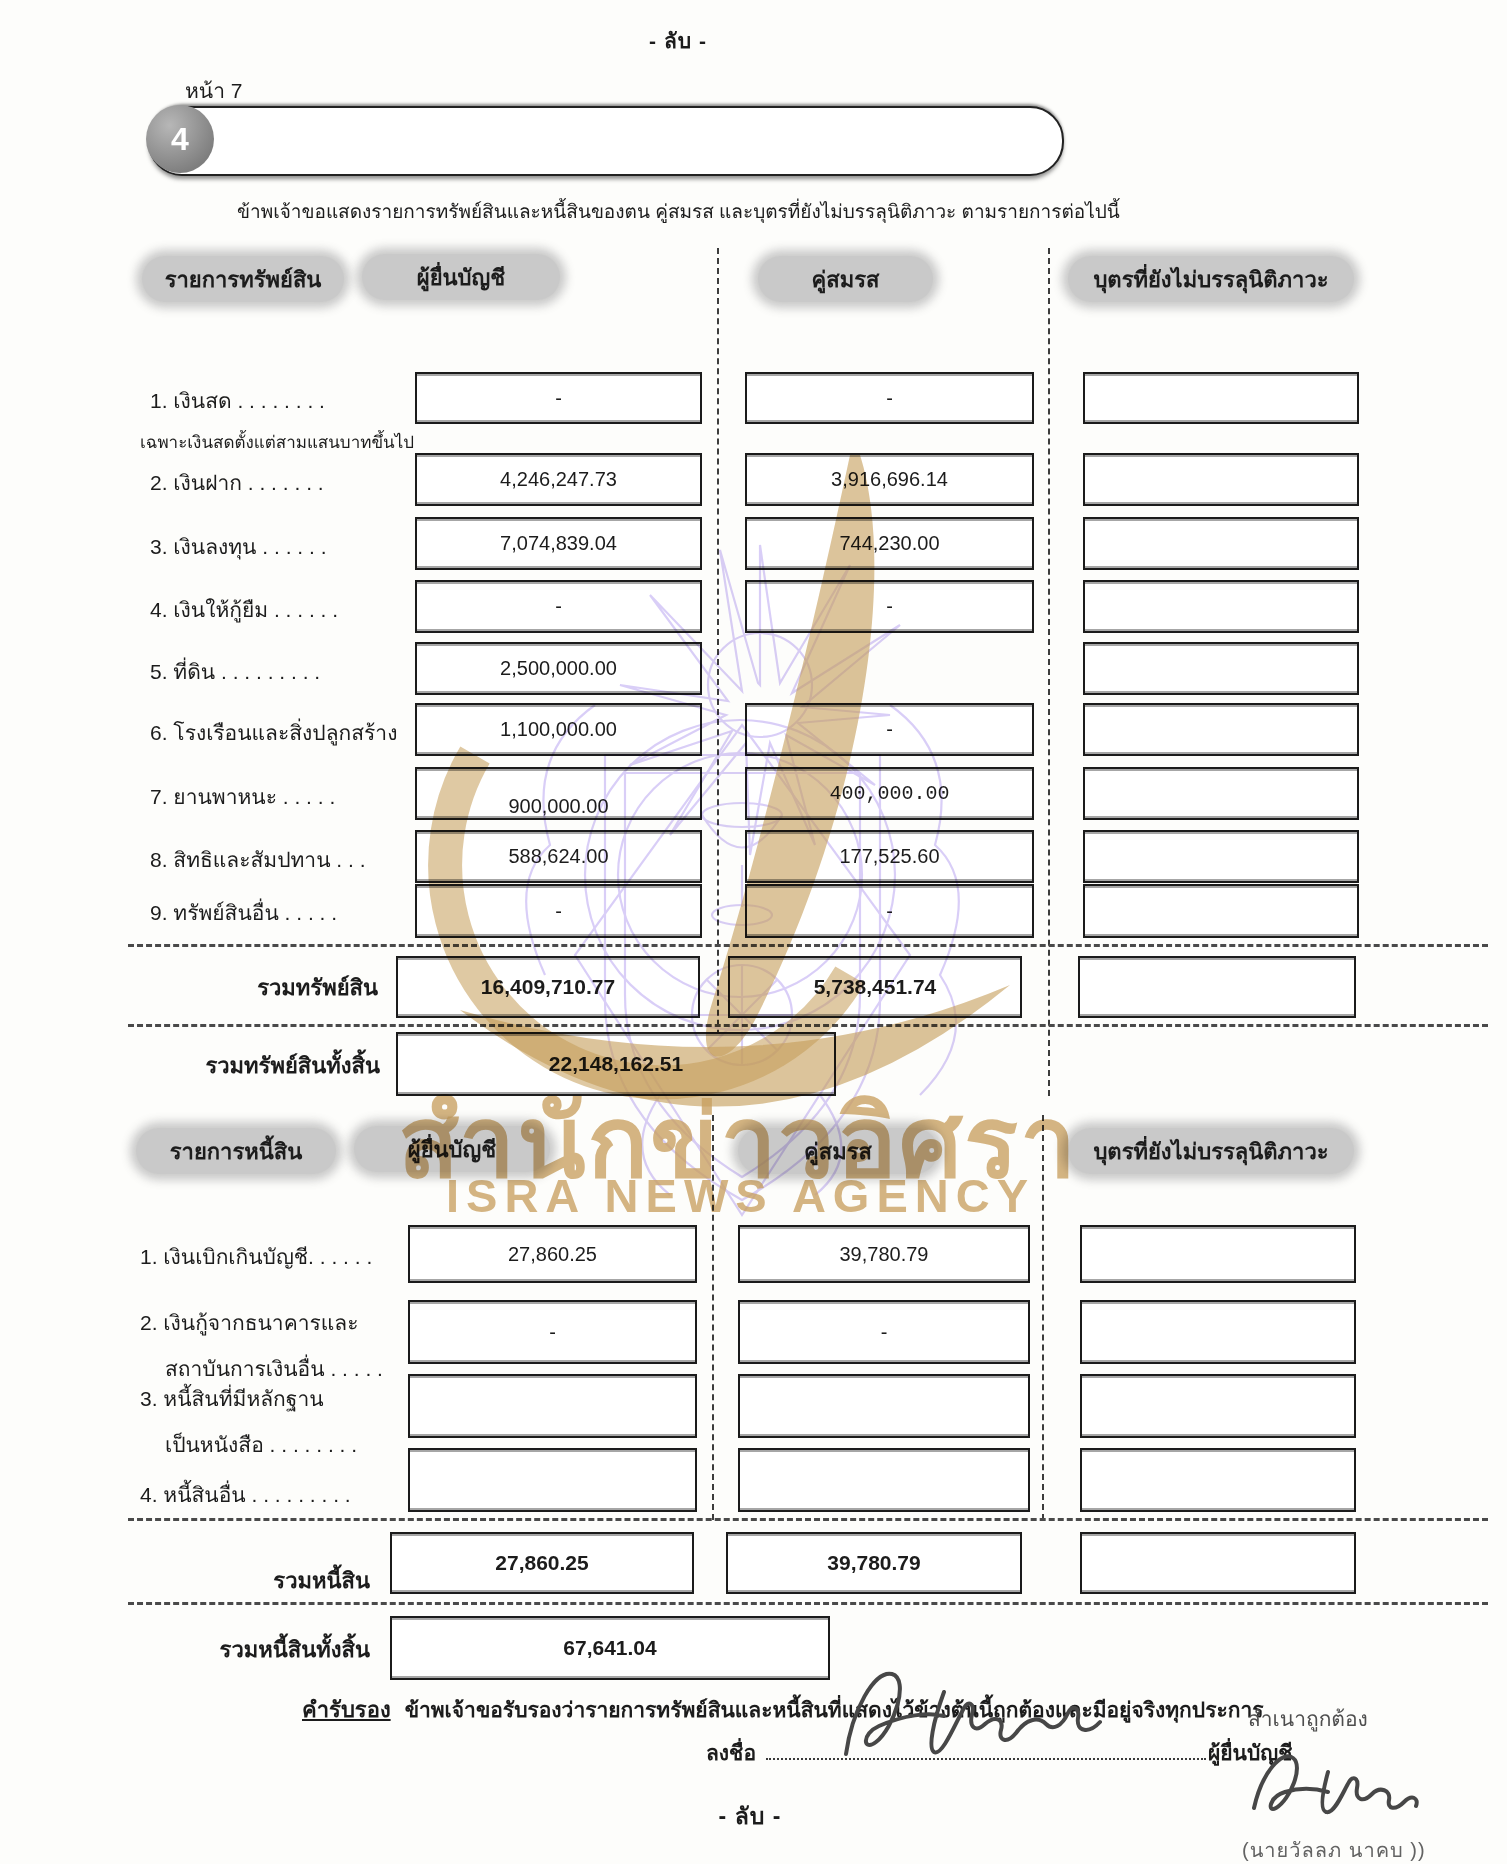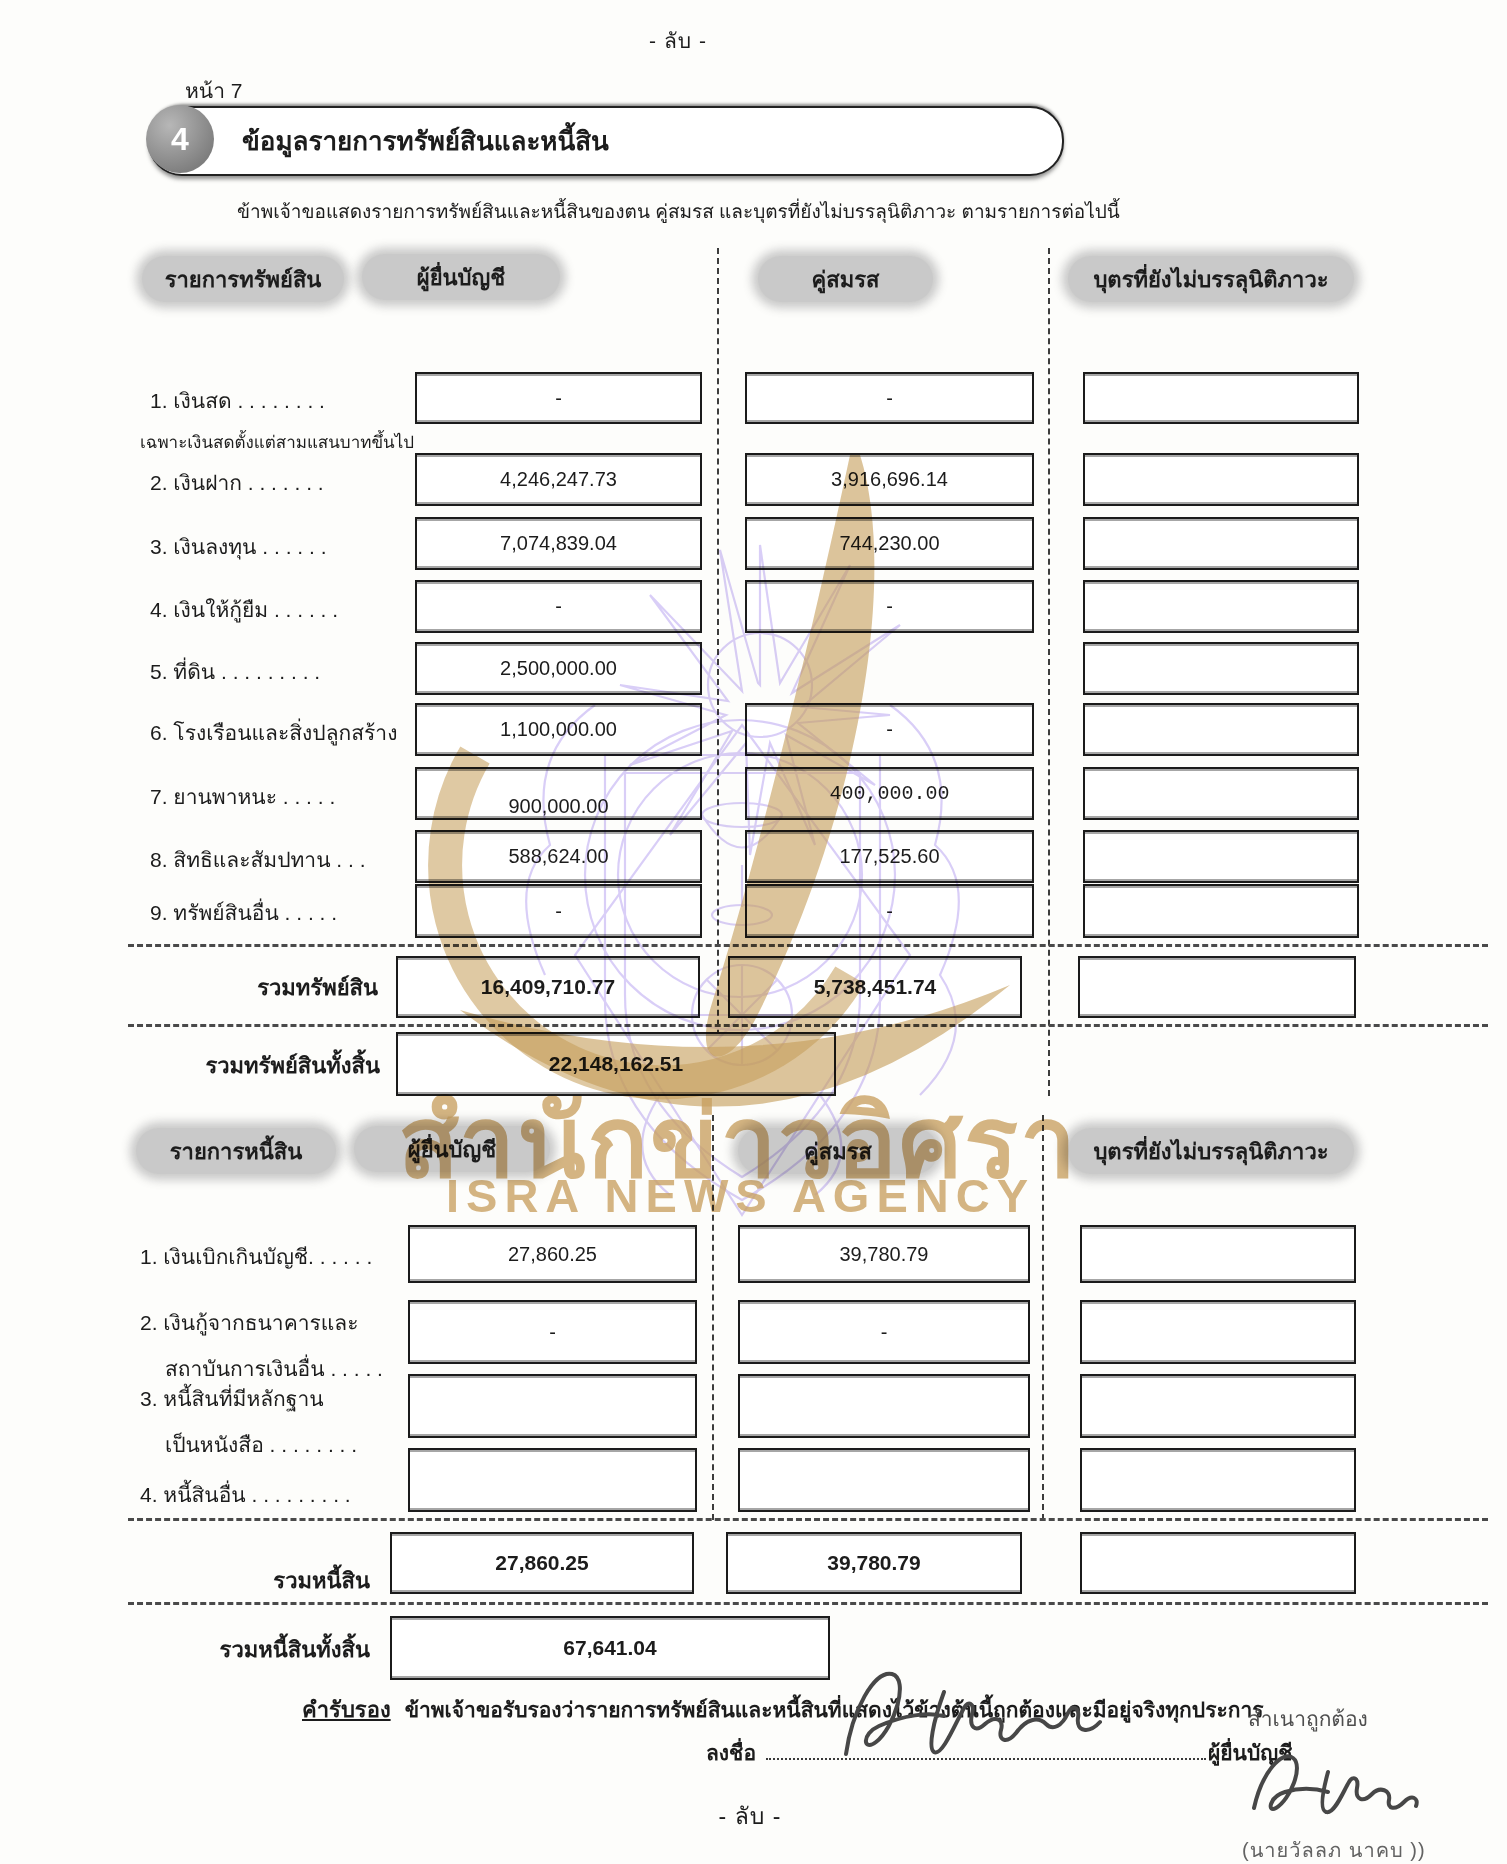--- a/index.html
+++ b/index.html
@@ -4,21 +4,21 @@
 <style>
   html,body{margin:0;padding:0;background:#e8e8e6;}
   #page{
     position:relative;width:1507px;height:1864px;margin:0 auto;
     background:#fdfdfb;overflow:hidden;
     font-family:"Liberation Sans","DejaVu Sans",sans-serif;
     color:#1c1c1c;
   }
   .abs{position:absolute;white-space:nowrap;}
   
-  .secret{font-size:21px;font-weight:400;letter-spacing:1px;}
+  .secret{font-size:21px;font-weight:700;letter-spacing:1px;}
   .page-num{font-size:21px;}
   .banner{
     position:absolute;left:148px;top:106px;width:912px;height:66px;
     border:2px solid #222;border-radius:34px;background:#fff;
     box-shadow:0 -3px 3px -1px rgba(50,50,50,.55), 0 4px 4px -1px rgba(50,50,50,.55);
   }
   .badge{
     position:absolute;left:146px;top:105px;width:68px;height:68px;border-radius:50%;
     background:radial-gradient(circle at 35% 30%, #b7b7b7, #7e7e7e 75%);
     color:#fff;font-weight:bold;font-size:32px;
@@ -74,21 +74,20 @@
 <body>
 
 <div id="page">
 
   <div class="abs secret" style="left:628px;top:24px;width:100px;text-align:center;">- ลับ -</div>
 
   <div class="abs page-num" style="left:185px;top:74px;">หน้า 7</div>
 
   <div class="banner"></div>
   <div class="badge">4</div>
-  <div class="banner-title">ข้อมูลรายการทรัพย์สินและหนี้สิน</div>
 
   <div class="abs intro" style="left:237px;top:196px;">ข้าพเจ้าขอแสดงรายการทรัพย์สินและหนี้สินของตน  คู่สมรส  และบุตรที่ยังไม่บรรลุนิติภาวะ  ตามรายการต่อไปนี้</div>
 
   <div class="vdash" style="left:717px;top:248px;height:848px;"></div>
   <div class="vdash" style="left:1048px;top:248px;height:848px;"></div>
   <div class="vdash" style="left:712px;top:1115px;height:405px;"></div>
   <div class="vdash" style="left:1042px;top:1115px;height:405px;"></div>
 
   <div class="pill" style="left:142px;top:256px;width:202px;">รายการทรัพย์สิน</div>
   <div class="pill" style="left:362px;top:254px;width:198px;">ผู้ยื่นบัญชี</div>

